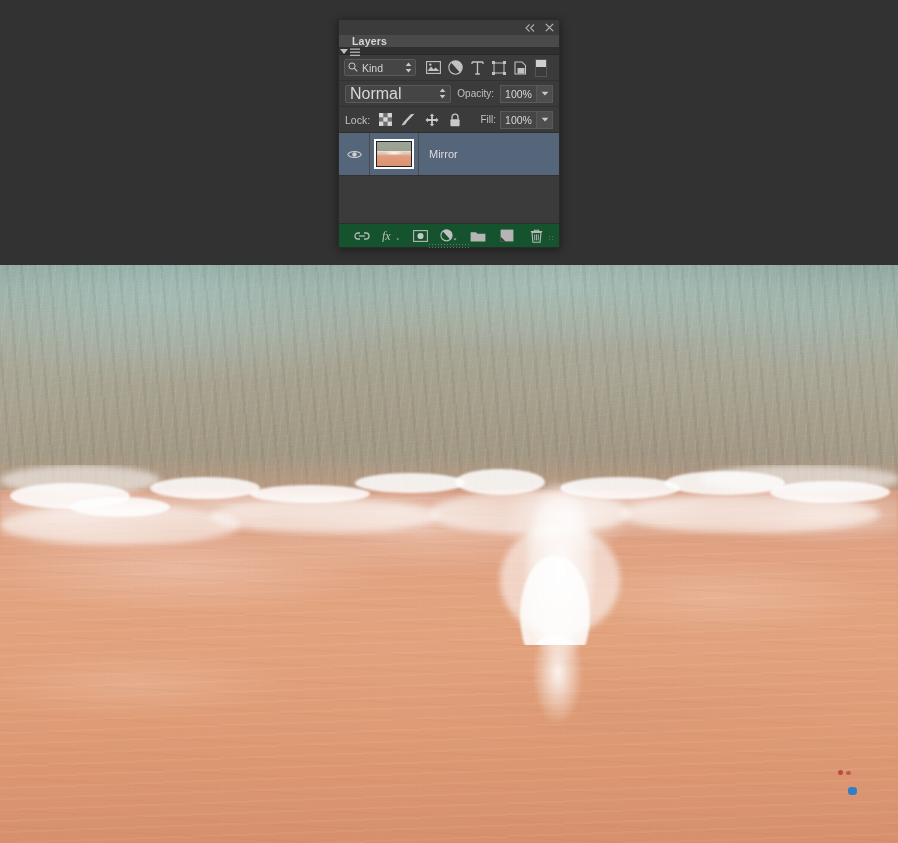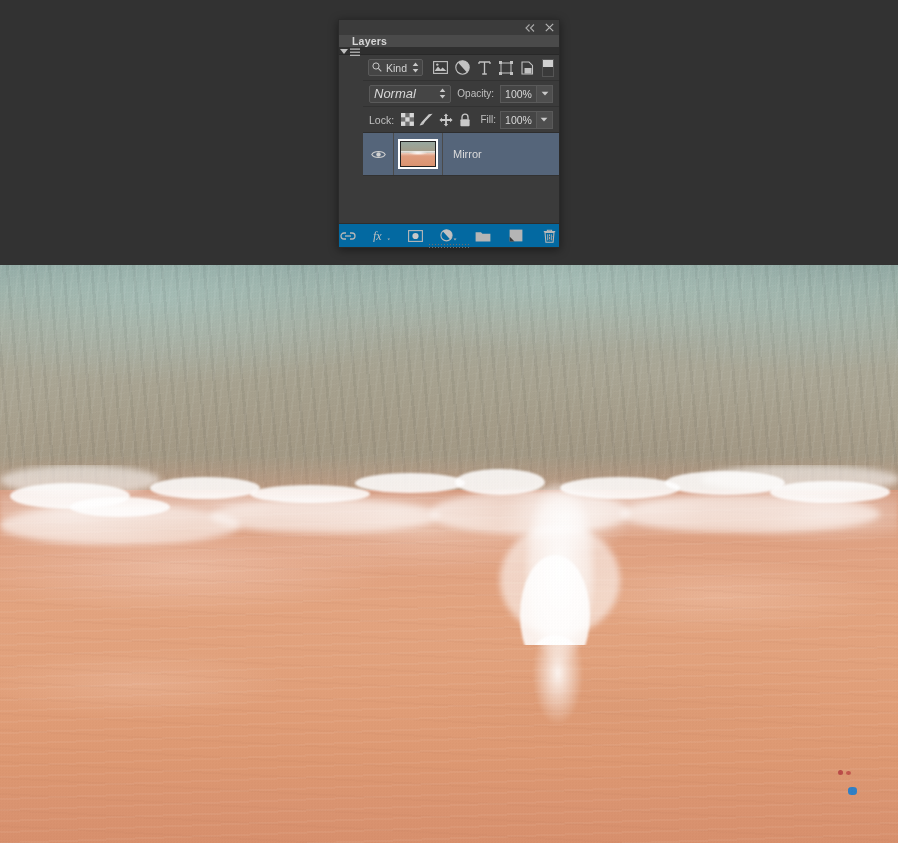--- a/index.html
+++ b/index.html
@@ -111,39 +111,39 @@
   .tb-btn{color:#a9a9a9;font-size:9px;line-height:1;cursor:default;}
   .tb-btn svg{display:block;}
 
   .pnl-tabs{height:19px;background:#2f2f2f;display:flex;align-items:stretch;
     border-bottom:1px solid #282828;position:relative;flex-direction:column;}
   .tab-active{background:#4a4a4a;display:flex;align-items:center;padding:0 13px;
     color:#d6d6d6;font-size:10.5px;font-weight:bold;letter-spacing:.2px;}
   .tab-spacer{flex:1;}
   .tab-menu{display:flex;align-items:center;padding-right:6px;gap:2px;}
 
-  .pnl-body{background:#3b3b3b;padding-left:24px;}
+  .pnl-body{background:#3b3b3b;}
 
   .row-filter{height:25px;display:flex;align-items:center;padding:0 5px;gap:0;
     border-bottom:1px solid #323232;}
   .kind-select{width:72px;height:17px;background:#454545;border:1px solid #5a5a5a;
     border-radius:2px;display:flex;align-items:center;padding:0 3px;gap:4px;box-sizing:border-box;}
   .kind-label{font-size:10.5px;color:#d2d2d2;flex:1;}
   .spin{display:flex;flex-direction:column;gap:1px;}
   .filter-icons{display:flex;align-items:center;gap:0;margin-left:6px;}
   .fico{width:22px;height:22px;display:flex;align-items:center;justify-content:center;}
   .fico svg{display:block;}
   .tgl{width:12px;height:18px;margin-left:3px;border:1px solid #555;
     background:linear-gradient(180deg,#cfcfcf 0 45%,#3a3a3a 45% 100%);box-sizing:border-box;}
 
   .row-blend{height:25px;display:flex;align-items:center;padding:0 6px;gap:6px;
     border-bottom:1px solid #323232;}
   .blend-select{flex:1;height:18px;background:#454545;border:1px solid #5a5a5a;border-radius:2px;
     display:flex;align-items:center;padding:0 4px;box-sizing:border-box;max-width:116px;}
-  .blend-label{flex:1;font-size:13px;color:#d8d8d8;font-style:italic;}
+  .blend-label{flex:1;font-size:16px;color:#d8d8d8;}
   .fld-label{font-size:10px;color:#c0c0c0;white-space:nowrap;}
   .num-field{display:flex;align-items:stretch;height:18px;}
   .num-box{width:36px;background:#454545;border:1px solid #5a5a5a;border-right:none;
     display:flex;align-items:center;justify-content:center;font-size:10.5px;color:#d8d8d8;box-sizing:border-box;}
   .num-arrow{width:17px;background:#4e4e4e;border:1px solid #5a5a5a;display:flex;
     align-items:center;justify-content:center;box-sizing:border-box;}
 
   .row-lock{height:25px;display:flex;align-items:center;padding:0 6px;gap:4px;
     border-bottom:1px solid #2e2e2e;}
   .lock-word{font-size:10.5px;color:#c0c0c0;margin-right:2px;}
@@ -163,22 +163,22 @@
     background:linear-gradient(180deg,#e0a082,#db9370);}
   .thumb .t-foam{position:absolute;left:0;right:0;top:36%;height:24%;
     background:radial-gradient(ellipse 40% 60% at 50% 40%, rgba(255,255,255,.95), rgba(255,255,255,0) 72%),
                linear-gradient(180deg, rgba(255,255,255,.75), rgba(255,255,255,0));}
   .thumb-sel{outline:2px solid #fff;outline-offset:0;}
   .name-cell{flex:1;display:flex;align-items:flex-start;padding-left:10px;overflow:hidden;}
   .layer-name{font-size:11px;color:#dcdcdc;white-space:nowrap;}
   .layer-name.locked{font-style:italic;}
   .lock-cell{width:30px;display:flex;align-items:center;justify-content:center;flex-shrink:0;}
 
-  .pnl-footer{position:absolute;left:0;right:0;bottom:0;height:23px;background:#0369a1;
-    border-top:1px solid #2e2e2e;display:flex;align-items:center;justify-content:space-between;gap:11px;}
+  .pnl-footer{position:absolute;left:0;right:0;bottom:0;height:23px;background:#14532d;
+    border-top:1px solid #2e2e2e;display:flex;align-items:center;justify-content:center;gap:11px;}
   .foot-ico{width:18px;height:18px;display:flex;align-items:center;justify-content:center;position:relative;}
   .grip{position:absolute;right:4px;bottom:5px;width:7px;height:7px;
     background-image:radial-gradient(circle, #6a6a6a 40%, rgba(0,0,0,0) 41%);
     background-size:3px 3px;}
   .drag-grip{position:absolute;left:50%;transform:translateX(-50%);bottom:-1px;width:42px;height:5px;
     background-image:radial-gradient(circle, #6e6e6e 40%, rgba(0,0,0,0) 41%);
     background-size:3px 3px;}
 </style>
 </head>
 <body>

